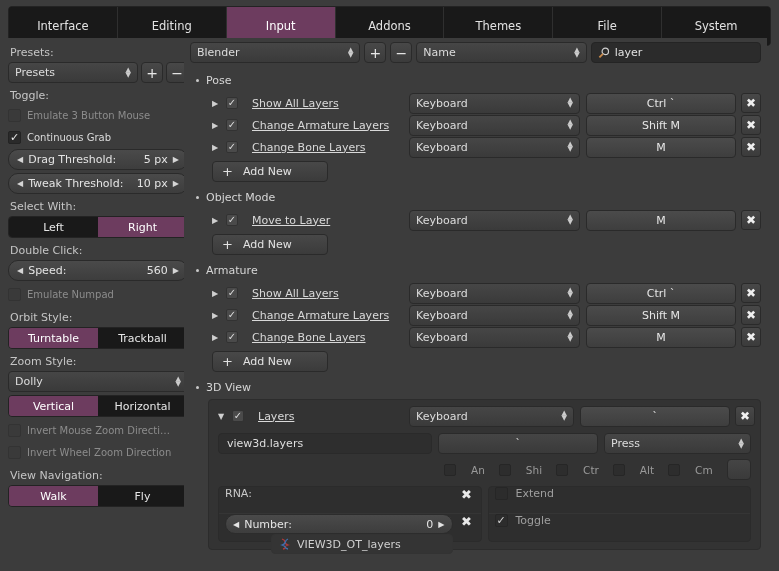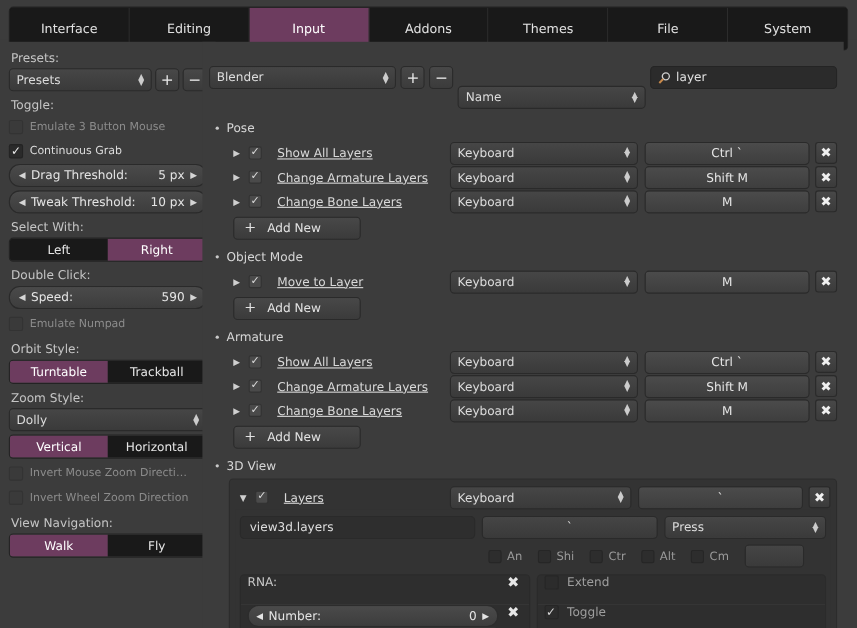--- a/index.html
+++ b/index.html
@@ -91,21 +91,21 @@
   }
   .toggle2 > div.on { background: #6d3c5f; color: #fff; }
 
   
   #main {
     position: absolute; left: 184px; top: 38px; width: 583px; height: 533px;
     background: #3c3c3c; padding: 4px 6px 0 6px; overflow: hidden;
   }
   #mainhead { display: flex; align-items: center; gap: 4px; margin-bottom: 8px; }
   #kmdd { width: 176px; }
-  #namedd { width: 118px; margin-top: 36px; }
+  #namedd { width: 118px; }
   .searchbox {
     flex: 1; height: 21px; background: #2b2b2b; border: 1px solid #242424;
     border-radius: 4px; display: flex; align-items: center; padding: 0 6px;
     gap: 5px; color: #e0e0e0; cursor: text;
   }
 
   .grouphdr { display: flex; align-items: center; gap: 7px; height: 19px; margin: 2px 0 2px 6px; cursor: pointer; }
   .grouphdr .dot { width: 3px; height: 3px; border-radius: 50%; background: #c9c9c9; }
   .grouphdr .gname { color: #d6d6d6; font-size: 11px; }
 
@@ -152,21 +152,21 @@
     background: #2e2e2e; display: flex; align-items: center; padding: 0 8px;
     color: #dedede; font-size: 11px; cursor: text;
   }
   .greybtn {
     height: 21px; border-radius: 4px; border: 1px solid #2a2a2a;
     background-image: linear-gradient(#454545,#3a3a3a);
     display: flex; align-items: center; justify-content: center;
     color: #dcdcdc; font-size: 11px; cursor: pointer;
   }
   .modrow { display: flex; align-items: center; gap: 0px; margin-left: 226px; }
-  .modcb { display: flex; align-items: center; gap: 5px; margin-right: 14px; cursor: pointer; }
+  .modcb { display: flex; align-items: center; gap: 15px; margin-right: 14px; cursor: pointer; }
   .modcb .mb {
     width: 12px; height: 12px; border-radius: 2px;
     background: #2d2d2d; border: 1px solid #262626;
   }
   .modcb .ml { color: #9a9a9a; font-size: 10.5px; }
 
   .panel2 { display: flex; gap: 6px; margin-top: 6px; }
   .pcol { flex: 1; background: #2e2e2e; border: 1px solid #2b2b2b; border-radius: 4px; }
   .pcol .prow {
     display: flex; align-items: flex-start; height: 27px; padding: 0 6px;
@@ -264,21 +264,21 @@
   <div class="sec-label">Select With:</div>
   <div class="toggle2">
     <div>Left</div>
     <div class="on">Right</div>
   </div>
 
   <div class="sec-label">Double Click:</div>
   <div class="numfield">
     <span class="arr l">◀</span>
     <span class="nl">Speed:</span>
-    <span>590</span>
+    <span>560</span>
     <span class="arr r">▶</span>
   </div>
 
   <div class="cbrow">
     <span class="cbox dim"></span>
     <span class="lbl dim">Emulate Numpad</span>
   </div>
 
   <div class="sec-label">Orbit Style:</div>
   <div class="toggle2">

